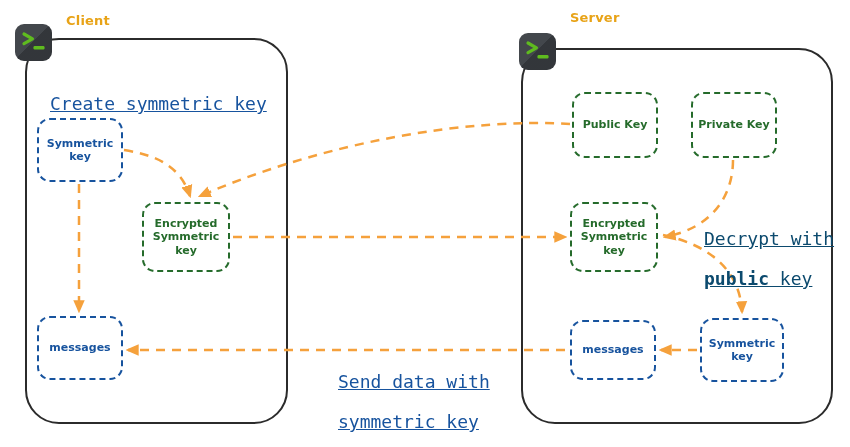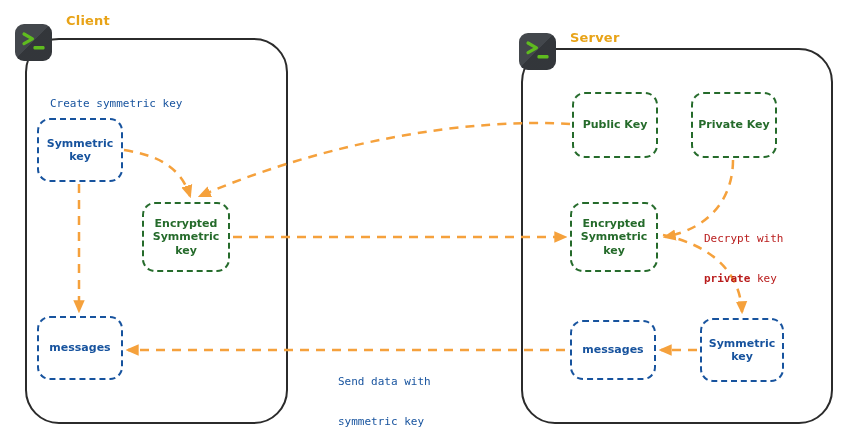--- a/index.html
+++ b/index.html
@@ -41,21 +41,21 @@
   .zone-title {
     position: absolute;
     font-family: "DejaVu Sans", sans-serif;
     font-weight: bold;
     font-size: 13px;
     color: #e8a317;
     letter-spacing: 0.2px;
     white-space: nowrap;
   }
   #title-client { left: 66px; top: 13px; }
-  #title-server { left: 570px; top: 30px; }
+  #title-server { left: 570px; top: 10px; }
 
   
   .terminal-icon {
     position: absolute;
     width: 37px;
     height: 37px;
     border-radius: 9px;
     background: #3b3f44;
     overflow: hidden;
   }
@@ -96,26 +96,27 @@
   #node-server-public    { left: 572px; top: 92px;  width: 86px;  height: 66px; }
   #node-server-private   { left: 691px; top: 92px;  width: 86px;  height: 66px; }
   #node-server-encsym    { left: 570px; top: 202px; width: 88px;  height: 70px; }
   #node-server-messages  { left: 570px; top: 320px; width: 86px;  height: 60px; }
   #node-server-symmetric { left: 700px; top: 318px; width: 84px;  height: 64px; }
 
   
   .anno {
     position: absolute;
     font-family: "DejaVu Sans Mono", monospace;
-    font-size: 11px;
+    font-size: 18px;
     line-height: 20px;
     white-space: pre-line;
+    text-decoration: underline;
   }
   .anno.blue  { color: #17539e; }
-  .anno.green { color: #b91c1c; }
+  .anno.green { color: #0c4a6e; }
   .anno b { font-weight: bold; }
 
   #anno-create   { left: 50px;  top: 94px; }
   #anno-encrypt  { left: 146px; top: 276px; }
   #anno-exchange { left: 338px; top: 252px; }
   #anno-senddata { left: 338px; top: 352px; }
   #anno-decrypt  { left: 704px; top: 209px; }
 </style>
 </head>
 <body>
@@ -189,16 +190,16 @@
 
 
 
   <div class="anno blue" id="anno-senddata">
     <span>Send data with</span><br>
     <span>symmetric key</span>
   </div>
 
   <div class="anno green" id="anno-decrypt">
     <span>Decrypt with</span><br>
-    <b>private</b><span> key</span>
+    <b>public</b><span> key</span>
   </div>
 
 </div>
 
 </body></html>

